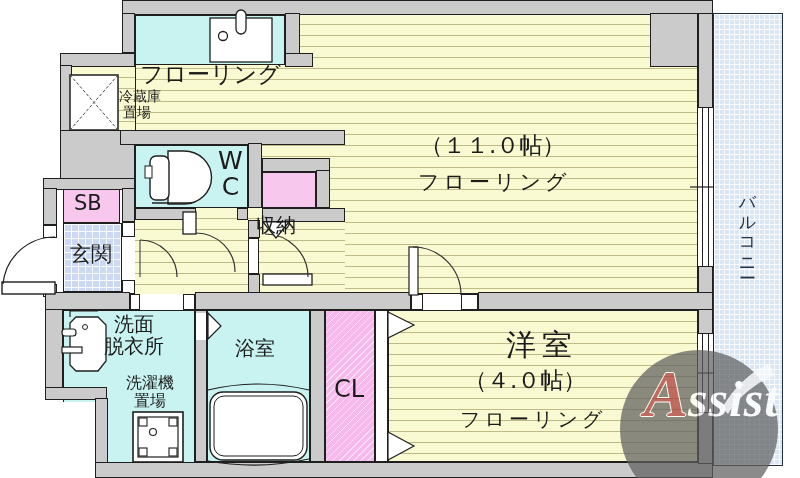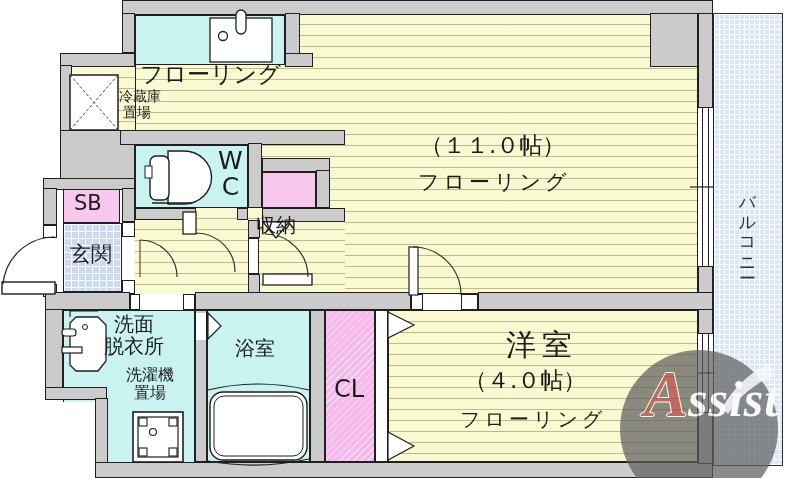--- a/index.html
+++ b/index.html
@@ -199,21 +199,21 @@
     <div>W</div>
     <div>C</div>
   </div>
   <div class="lbl" style="left:256px;top:179px;font-size:20px;margin-top:35px;">収納</div>
   <div class="lbl" style="left:74px;top:192px;font-size:21px;">SB</div>
   <div class="lbl" style="left:70px;top:243px;font-size:21px;">玄関</div>
   <div class="lbl" style="left:104px;top:313px;font-size:20px;text-align:center;">
     <div>洗面</div>
     <div>脱衣所</div>
   </div>
-  <div class="lbl" style="left:126px;top:366px;font-size:16px;text-align:center;">
+  <div class="lbl" style="left:126px;top:374px;font-size:16px;text-align:center;">
     <div>洗濯機</div>
     <div>置場</div>
   </div>
   <div class="lbl" style="left:235px;top:337px;font-size:20px;">浴室</div>
   <div class="lbl" style="left:334px;top:376px;font-size:24px;">CL</div>
   <div class="lbl" style="left:506px;top:328px;font-size:30px;letter-spacing:6px;">洋室</div>
   <div class="lbl" style="left:464px;top:368px;font-size:23px;">（４.０帖）</div>
   <div class="lbl" style="left:460px;top:408px;font-size:20px;letter-spacing:4px;">フローリング</div>
   <div class="lbl vert" style="left:738px;top:183px;font-size:17px;letter-spacing:2px;color:#25304a;">バルコニー</div>
 

